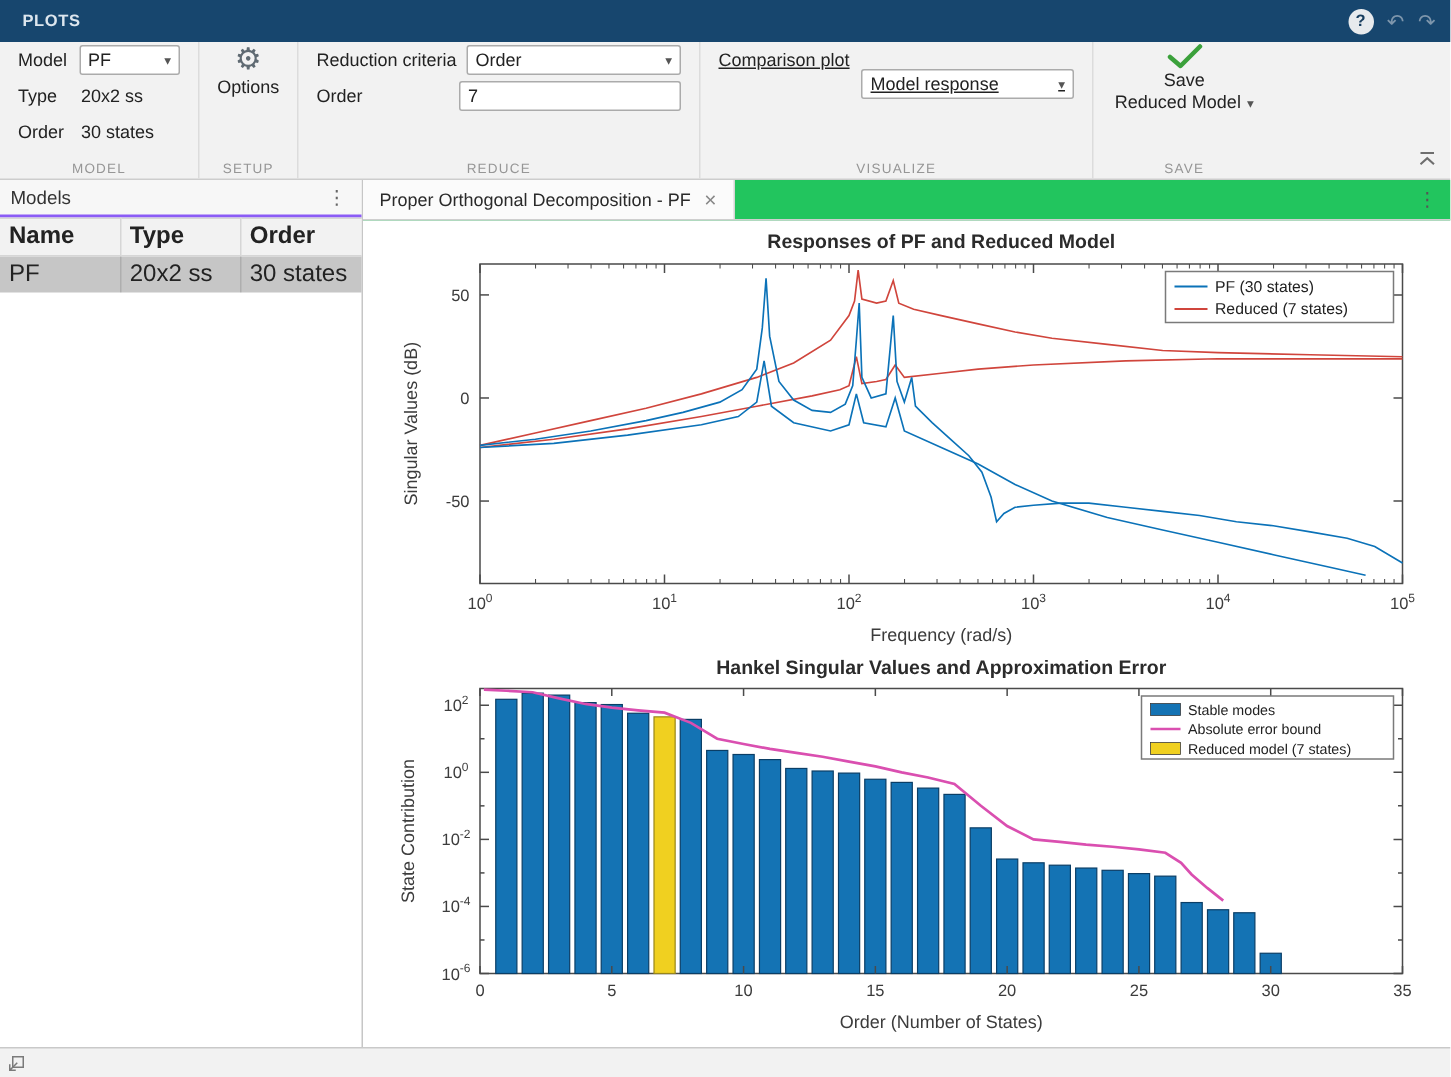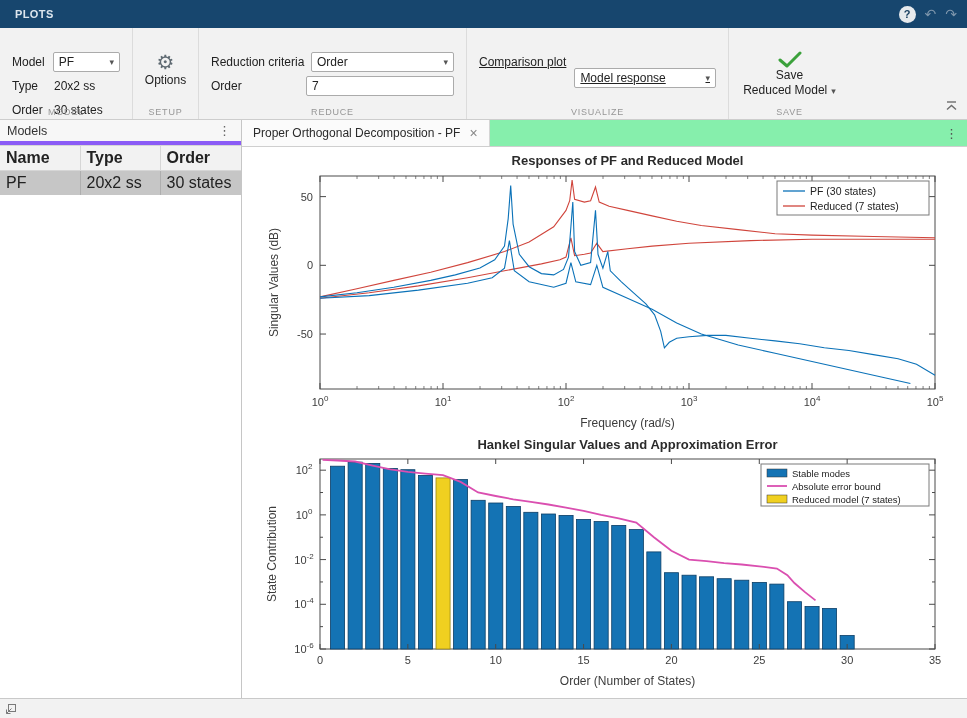--- a/index.html
+++ b/index.html
@@ -16,21 +16,21 @@
             color:#dde6ee; letter-spacing:.4px; cursor:default; white-space:nowrap; }
   .ts-tab.active { background:#f2f2f2; color:#1b1b1b; margin-left:8px; }
   .ts-right { margin-left:auto; display:flex; align-items:center; gap:9px; padding-right:10px; }
   .help-circle { width:17px; height:17px; border-radius:50%; background:#e7eaed; color:#173d5e;
                  font-weight:bold; font-size:11px; display:flex; align-items:center; justify-content:center; }
   .hist-btn { color:#7e96ac; font-size:14px; line-height:1; }
 
   
   .ribbon { height:92px; flex:0 0 92px; background:#f2f2f2; border-bottom:1px solid #cdcdcd;
             display:flex; position:relative; }
-  .rib-sec { position:relative; padding:22px 12px 16px; }
+  .rib-sec { position:relative; padding:0 12px 16px; }
   .rib-sec + .rib-sec { border-left:1px solid #dcdcdc; }
   .sec-label { position:absolute; bottom:2px; left:0; right:0; text-align:center;
                font-size:9px; color:#969696; letter-spacing:.8px; }
   .frow { display:flex; align-items:center; height:24px; gap:8px; }
   .flabel { color:#222; white-space:nowrap; }
   .dd { background:#fff; border:1px solid #ababab; border-radius:2px; height:20px;
         display:flex; align-items:center; justify-content:space-between; padding:0 5px; cursor:default; }
   .dd .caret { color:#555; font-size:9px; margin-left:8px; }
   .ti { background:#fff; border:1px solid #ababab; border-radius:2px; height:20px;
         width:148px; padding:0 5px; font:inherit; color:#222; }
@@ -50,33 +50,33 @@
   .save-btn { display:flex; flex-direction:column; align-items:center; cursor:default; padding-top:1px; }
   .save-btn .line { line-height:15px; white-space:nowrap; }
   .save-btn .caret { font-size:9px; color:#555; margin-left:4px; }
   .rib-collapse { position:absolute; right:9px; bottom:5px; cursor:default; }
 
   
   .main { flex:1 1 auto; display:flex; min-height:0; }
 
   .left-panel { width:242px; flex:0 0 242px; background:#fff; border-right:1px solid #c6c6c6;
                 display:flex; flex-direction:column; }
-  .panel-header { height:25px; flex:0 0 25px; background:#f7f7f7; border-bottom:4px solid #8b5cf6;
+  .panel-header { height:25px; flex:0 0 25px; background:#f7f7f7; border-bottom:2px solid #8b5cf6;
                   display:flex; align-items:center; padding:0 7px; color:#333; font-size:12.5px; }
   .panel-menu { margin-left:auto; color:#666; font-size:13px; padding:0 3px; cursor:default; }
   .models-table { border-collapse:collapse; width:100%; font-size:16px; table-layout:fixed; }
   .models-table th { background:#f2f2f2; border:1px solid #d6d6d6; border-left:none;
                      font-weight:bold; text-align:left; padding:3px 6px; height:24px; color:#222; }
   .models-table th:last-child { border-right:none; }
   .models-table td { padding:3px 6px; height:22px; border-right:1px solid rgba(0,0,0,.12); }
   .models-table td:last-child { border-right:none; }
   .row-selected { background:#c6c6c6; }
 
   .doc-area { flex:1 1 auto; display:flex; flex-direction:column; background:#fff; min-width:0; }
-  .doc-tabbar { height:27px; flex:0 0 27px; background:#86efac; border-bottom:1px solid #cfcfcf;
+  .doc-tabbar { height:27px; flex:0 0 27px; background:#22c55e; border-bottom:1px solid #cfcfcf;
                 display:flex; align-items:stretch;justify-content:space-between; }
   .doc-tab { background:#fbfbfb; border-right:1px solid #d5d5d5; display:flex; align-items:center;
              gap:9px; padding:0 11px; font-size:12px; color:#2a2a2a; cursor:default; }
   .doc-close { color:#888; font-size:14px; line-height:1; cursor:default; }
   .doc-menu { margin-left:auto; display:flex; align-items:center; padding:0 9px; color:#555;
               font-size:13px; cursor:default; }
   .charts-wrap { flex:1 1 auto; display:flex; flex-direction:column; align-items:center;
                  padding-top:3px; overflow:hidden; }
 
   

